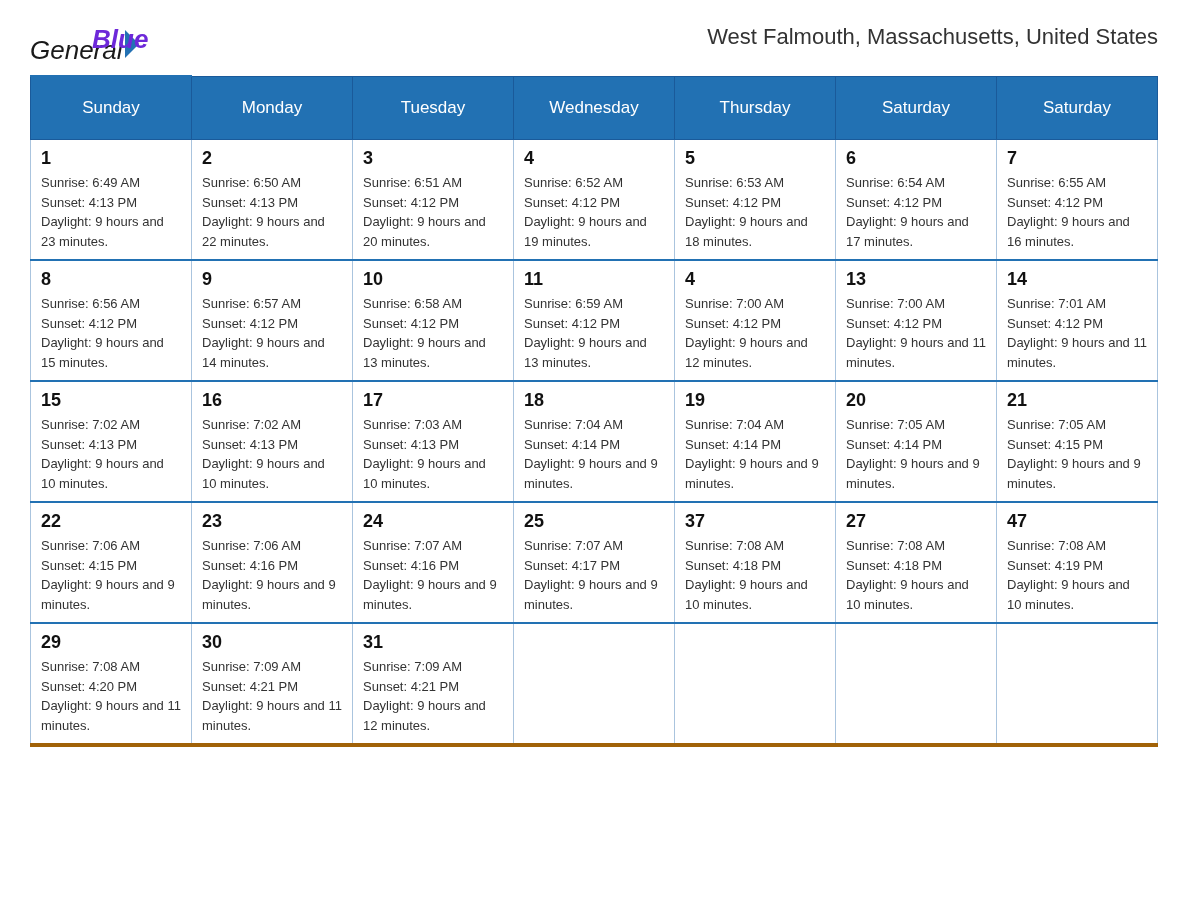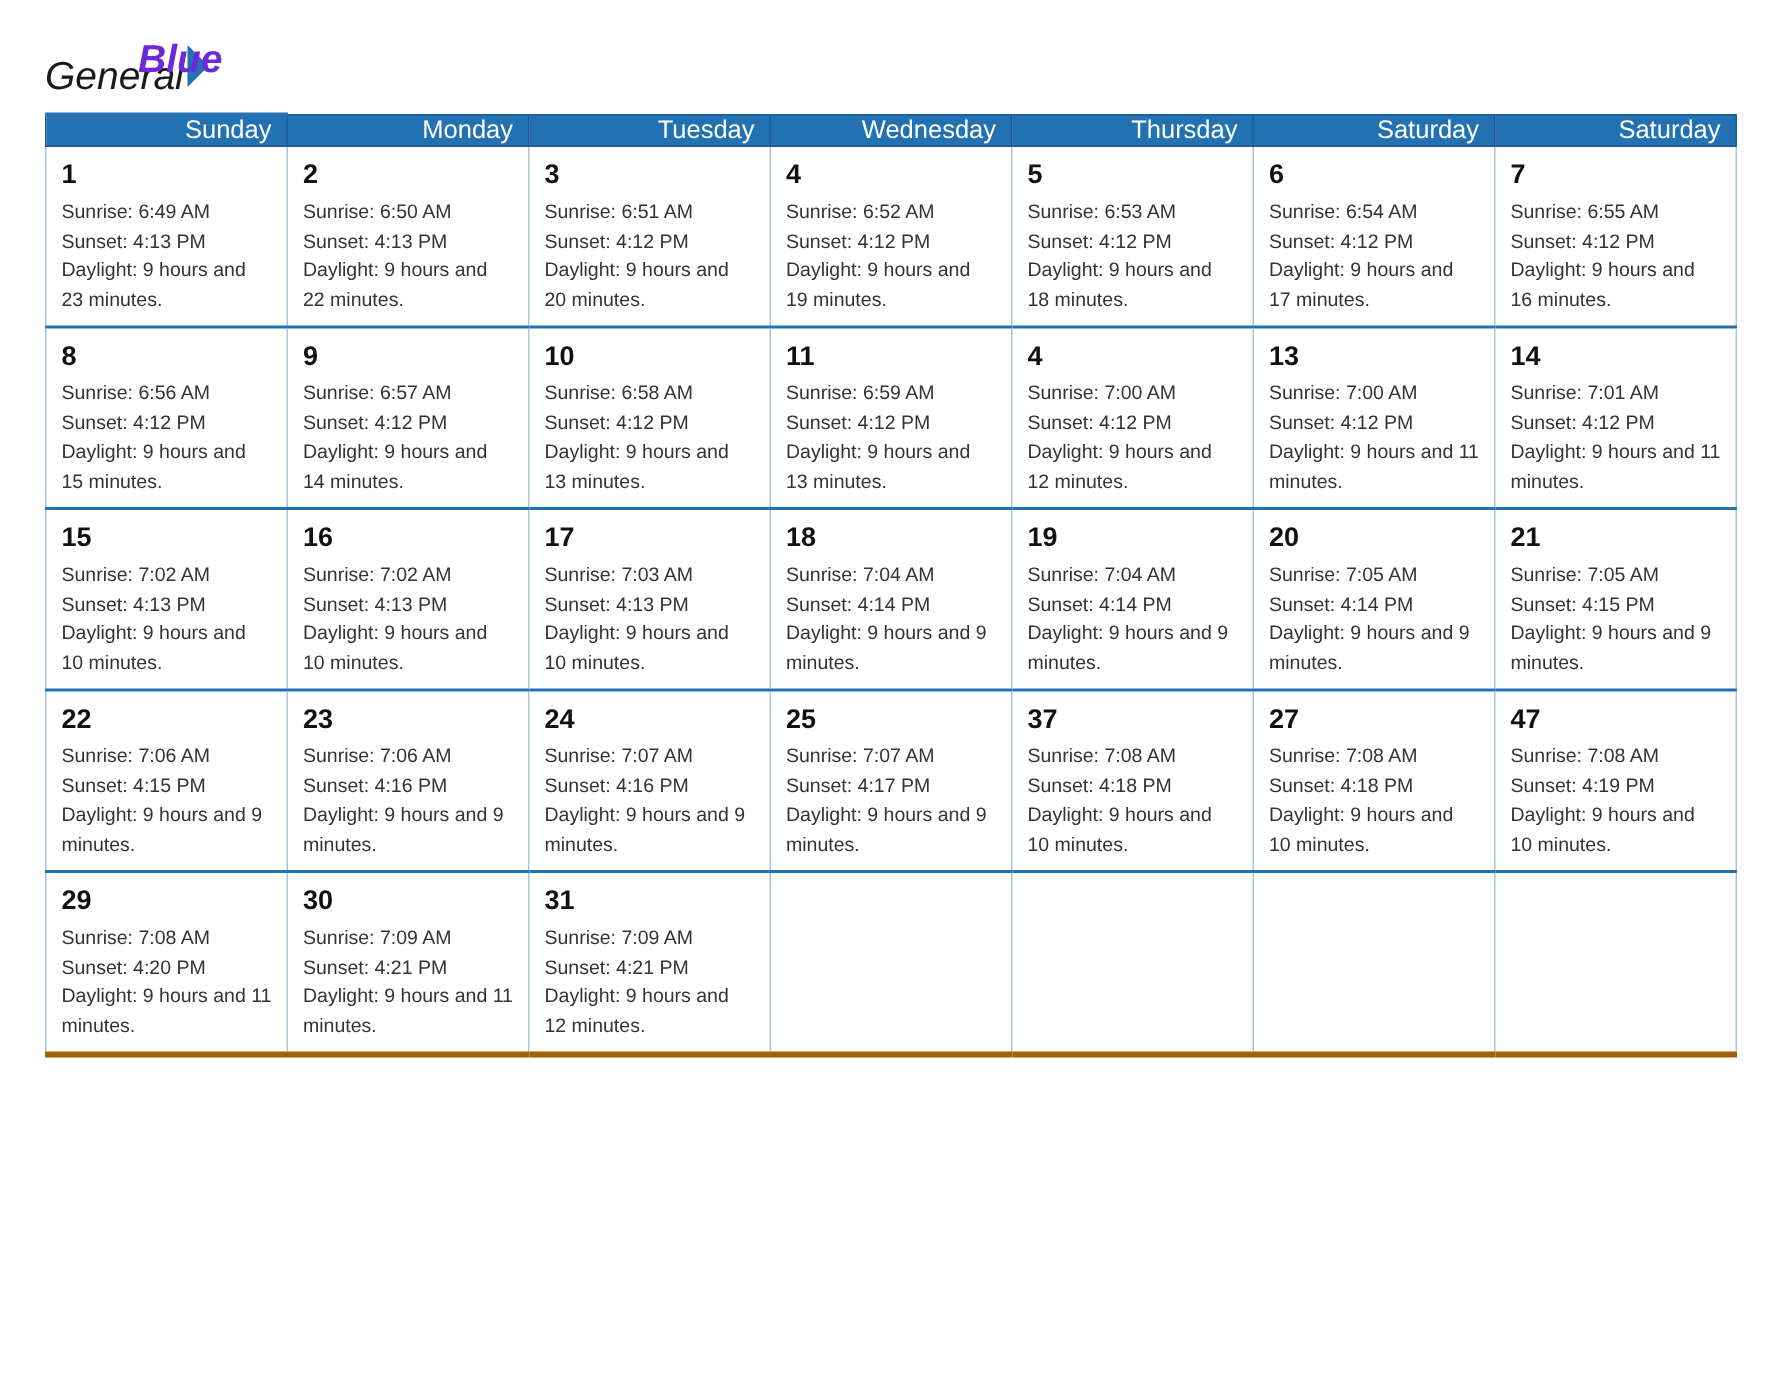--- a/index.html
+++ b/index.html
@@ -54,22 +54,22 @@
     .calendar-table {
       width: 100%;
       border-collapse: collapse;
       margin-top: 14px;
     }
     .calendar-table th {
       background-color: #2271b3;
       color: #ffffff;
       font-size: 17px;
       font-weight: normal;
-      padding: 0 10px;
-      text-align: right;
+      padding: 21px 10px;
+      text-align: center;
       border: 1px solid #1a5a9a;
     }
     .calendar-table td {
       vertical-align: top;
       padding: 8px 10px;
       font-size: 13.5px;
       color: #222;
       border: 1px solid #aac4de;
       width: calc(100% / 7);
       min-height: 95px;
@@ -103,20 +103,21 @@
 </head>
 <body>
 
 <div class="header-row">
   <div class="logo">
     <span class="logo-text-general">General</span>
     <div class="logo-triangle"></div>
     <br>
   </div>
   <div class="title-block">
+    <div class="location-subtitle">West Falmouth, Massachusetts, United States</div>
   </div>
 </div>
 
 <div style="margin-top:-52px; margin-left:62px; margin-bottom:20px;">
   <span style="font-size:26px; font-weight:bold; color:#6d28d9; font-style:italic;">Blue</span>
 </div>
 
 <table class="calendar-table">
   <thead>
     <tr>

